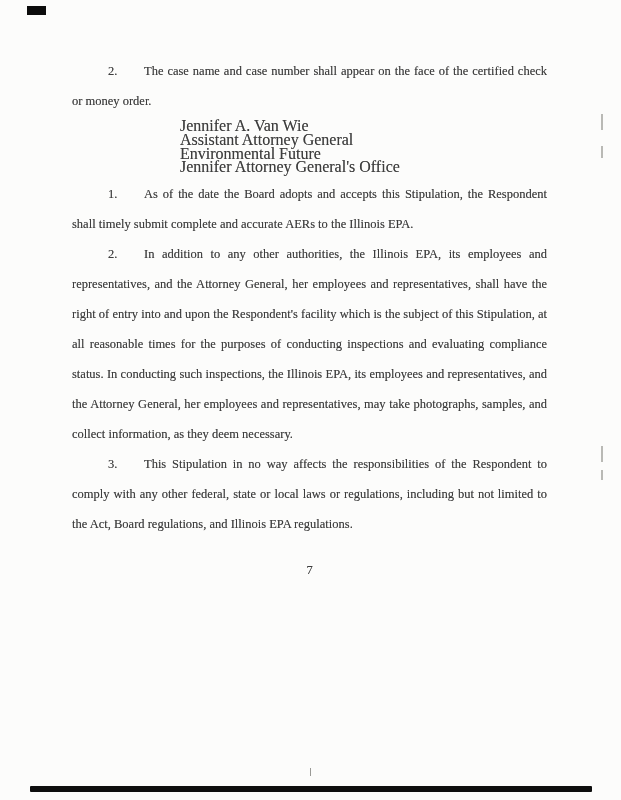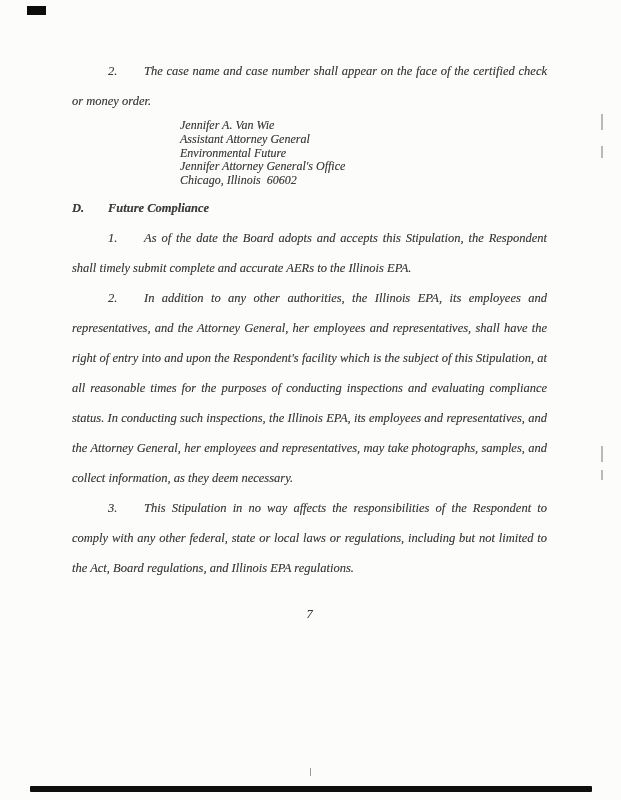--- a/index.html
+++ b/index.html
@@ -10,21 +10,20 @@
   .page {
     position: relative;
     width: 621px;
     height: 800px;
     margin: 0 auto;
     background: #fcfcfb;
     overflow: hidden;
     font-family: "Liberation Serif", "DejaVu Serif", serif;
     color: #3d3d3d;
     text-shadow: 0 0 0.6px rgba(70,70,70,0.55);
-    font-style: italic;
   }
   .content {
     position: absolute;
     top: 56px;
     left: 72px;
     right: 74px;
     font-size: 12.5px;
     line-height: 30px;
   }
   .para {
@@ -41,21 +40,21 @@
     margin: 0;
     font-weight: bold;
     text-indent: 0;
   }
   .heading .lbl {
     display: inline-block;
     width: 36px;
   }
   .address {
     margin: 3px 0 5px 108px;
-    font-size: 12px;
+    font-size: 16px;
     line-height: 13.8px;
   }
   .address div {
     white-space: pre-wrap;
   }
   .page-number {
     text-align: center;
     margin-top: 16px;
     font-size: 12.5px;
   }
@@ -109,24 +108,22 @@
   <div class="content">
 
     <p class="para"><span class="num">2.</span><span>The case name and case number shall appear on the face of the certified check or money order.</span></p>
 
 
     <div class="address">
       <div>Jennifer A. Van Wie</div>
       <div>Assistant Attorney General</div>
       <div>Environmental Future</div>
       <div>Jennifer Attorney General's Office</div>
-      <div>Chicago, Illinois  60602</div>
     </div>
 
-    <p class="para heading"><span class="lbl">D.</span><span>Future Compliance</span></p>
 
     <p class="para"><span class="num">1.</span><span>As of the date the Board adopts and accepts this Stipulation, the Respondent shall timely submit complete and accurate AERs to the Illinois EPA.</span></p>
 
     <p class="para"><span class="num">2.</span><span>In addition to any other authorities, the Illinois EPA, its employees and representatives, and the Attorney General, her employees and representatives, shall have the right of entry into and upon the Respondent's facility which is the subject of this Stipulation, at all reasonable times for the purposes of conducting inspections and evaluating compliance status. In conducting such inspections, the Illinois EPA, its employees and representatives, and the Attorney General, her employees and representatives, may take photographs, samples, and collect information, as they deem necessary.</span></p>
 
     <p class="para"><span class="num">3.</span><span>This Stipulation in no way affects the responsibilities of the Respondent to comply with any other federal, state or local laws or regulations, including but not limited to the Act, Board regulations, and Illinois EPA regulations.</span></p>
 
 
     <div class="page-number">7</div>
 

